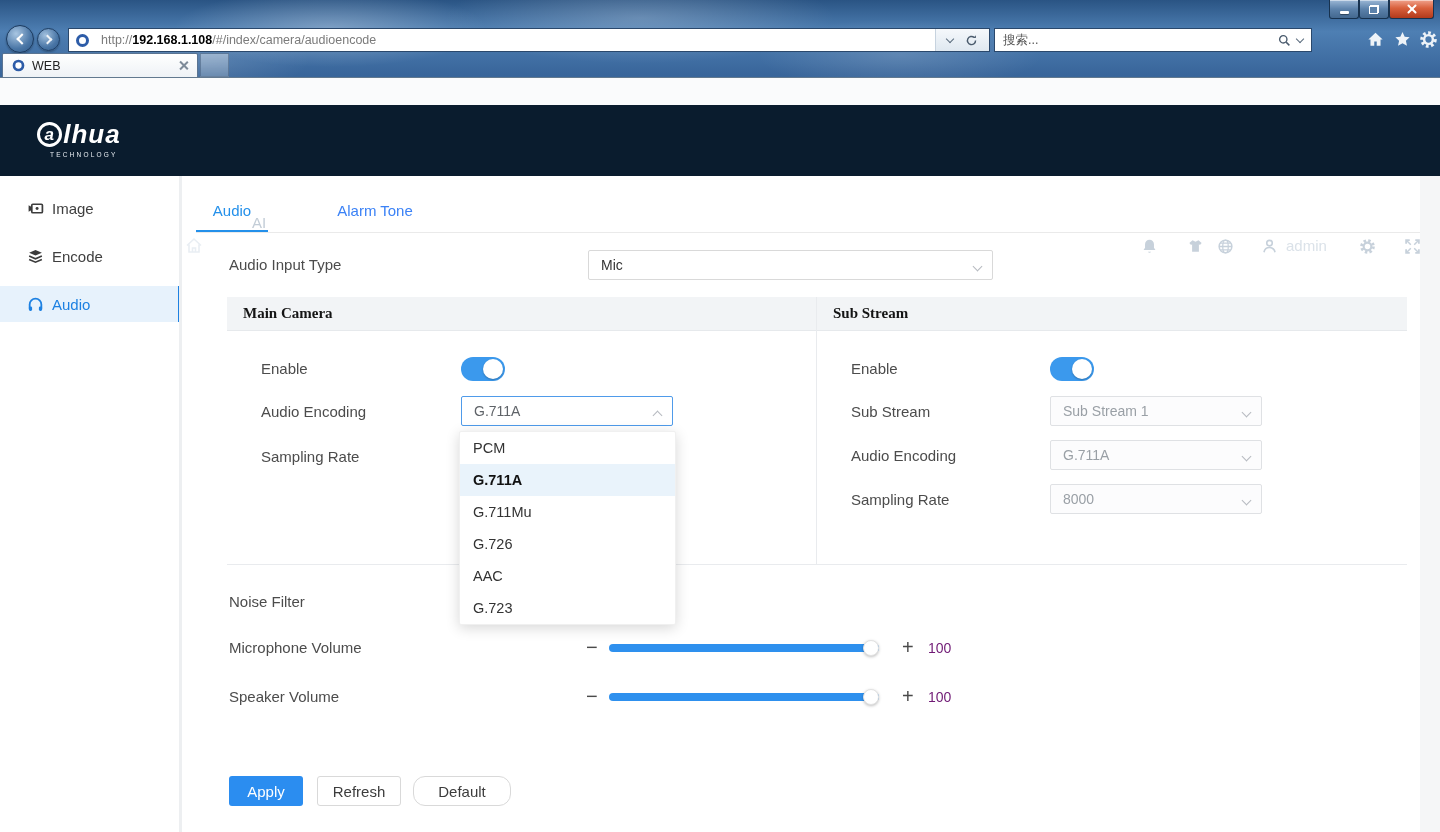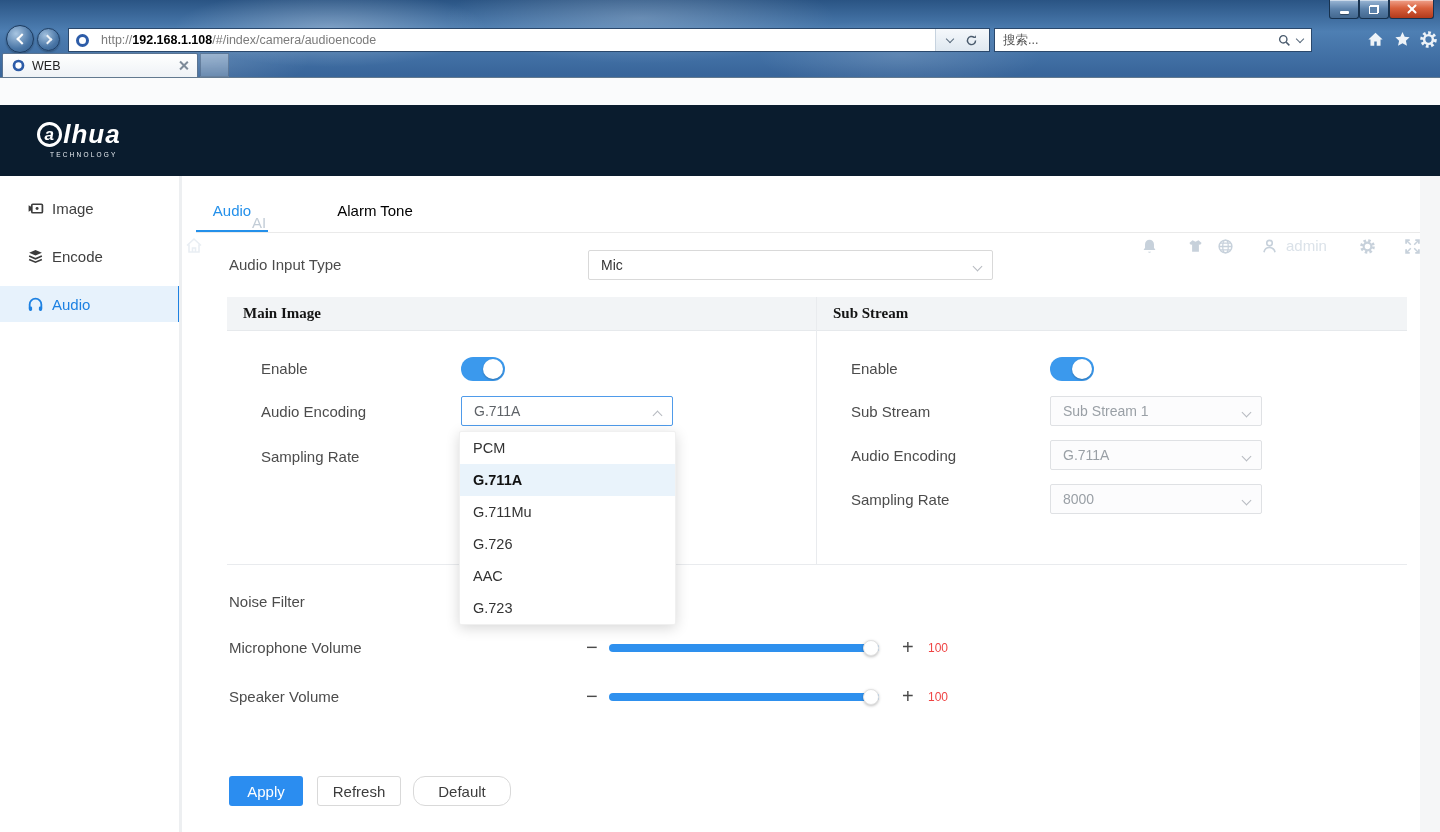--- a/index.html
+++ b/index.html
@@ -95,21 +95,21 @@
   .sitem .sic { position:absolute; left:27px; width:17px; height:17px; color:#3c3c3c; }
   .sitem .slbl { position:absolute; left:52px; font-size:15px; color:#3f3f3f; }
   .sitem.active { background:#e7f2fc; }
   .sitem.active .slbl, .sitem.active .sic { color:#1d81e2; }
   .sitem.active::after { content:""; position:absolute; right:-2px; top:0; width:4px; height:36px; background:#1d81e2; }
 
   
   .ptab { position:absolute; top:190px; height:43px; line-height:42px; font-size:15px; text-align:center; cursor:pointer; }
   .ptab.active { color:#2490ea; }
   .ptab.active::after { content:""; position:absolute; left:0; right:0; bottom:0; height:3px; background:#2490ea; }
-  .ptab.idle { color:#000000; }
+  .ptab.idle { color:#3b82f6; }
   .tabline { position:absolute; left:196px; top:232px; width:1224px; height:1px; background:#eaeaea; }
 
   .flabel { position:absolute; height:32px; line-height:32px; font-size:15px; color:#4c4c4c; white-space:nowrap; }
 
   .combo { position:absolute; height:30px; background:#fff; border:1px solid #d9d9d9; border-radius:2px;
     display:flex; align-items:center; padding:0 28px 0 12px; font-size:14px; color:#333; }
   .combo .caret { position:absolute; right:11px; top:12px; width:7px; height:7px;
     border-right:1.5px solid #b6bac0; border-bottom:1.5px solid #b6bac0; transform:rotate(45deg); }
   .combo.open { border-color:#4f9bea; color:#5f6368; }
   .combo.open .caret { transform:rotate(225deg); top:15px; }
@@ -127,21 +127,21 @@
 
   .ddlist { position:absolute; left:459px; top:431px; width:217px; background:#fff; z-index:20;
     border:1px solid #f0f0f0; border-radius:2px; box-shadow:0 3px 14px rgba(0,0,0,.16); padding:0; }
   .dditem { height:32px; line-height:32px; padding-left:13px; font-size:14.5px; color:#333; cursor:pointer; }
   .dditem.selected { font-weight:700; background:#e9f3fb; color:#111; }
 
   .vol-sign { position:absolute; font-size:20px; color:#4a4a4a; height:32px; line-height:30px; }
   .vol-track { position:absolute; width:270px; height:8px; border-radius:4px; background:#2e90ee; cursor:pointer; }
   .vol-knob { position:absolute; width:16px; height:16px; border-radius:50%; background:#fff;
     border:1px solid #e2e2e2; box-shadow:0 1px 3px rgba(0,0,0,.25); cursor:pointer; }
-  .vol-val { position:absolute; font-size:12px; color:#ef4444; height:32px; line-height:32px; }
+  .vol-val { position:absolute; font-size:14px; color:#701a75; height:32px; line-height:32px; }
 
   .btn { position:absolute; top:731px; height:30px; border-radius:3px; font-size:15px; font-family:inherit;
     display:flex; align-items:center; justify-content:center; cursor:pointer; border:none;margin-top:45px; }
   .btn.primary { left:229px; width:74px; background:#2b8df0; color:#fff; }
   .btn.ghost { background:#fff; border:1px solid #d9d9d9; color:#3c3c3c; }
   .btn.refresh { left:317px; width:84px; }
   .btn.default { left:413px; width:98px;border-radius:12px; }
 </style>
 </head>
 <body>
@@ -300,21 +300,21 @@
   <div class="ptab idle" style="left:320px;width:110px"><span>Alarm Tone</span></div>
   <div class="tabline"></div>
 
   <div class="flabel" style="left:229px;top:249px">Audio Input Type</div>
   <div class="combo" style="left:588px;top:250px;width:405px">
     <span>Mic</span>
     <span class="caret"></span>
   </div>
 
   <div class="panel-h" style="left:227px;width:590px">
-      <span>Main Image</span>
+      <span>Main Camera</span>
     </div>
   <div class="panel-body" style="left:227px;width:590px"></div>
 
   <div class="flabel" style="left:261px;top:353px">Enable</div>
   <div class="toggle" style="left:461px;top:357px"></div>
 
   <div class="flabel" style="left:261px;top:396px">Audio Encoding</div>
   <div class="combo open" style="left:461px;top:396px;width:212px">
     <span>G.711A</span>
     <span class="caret"></span>

